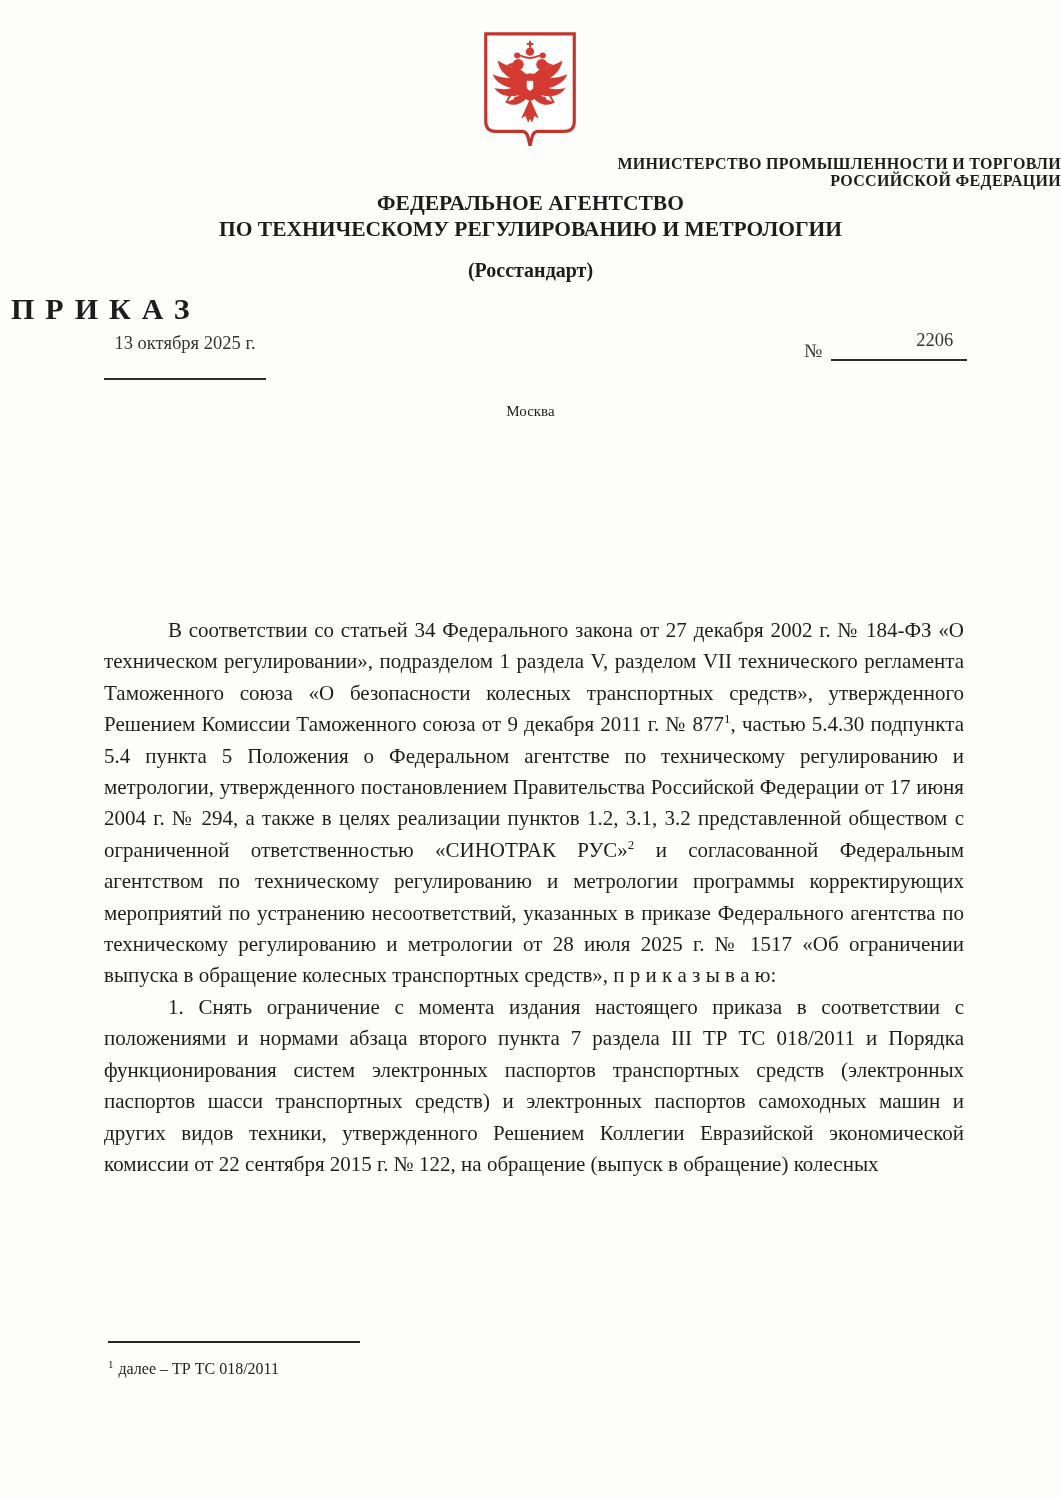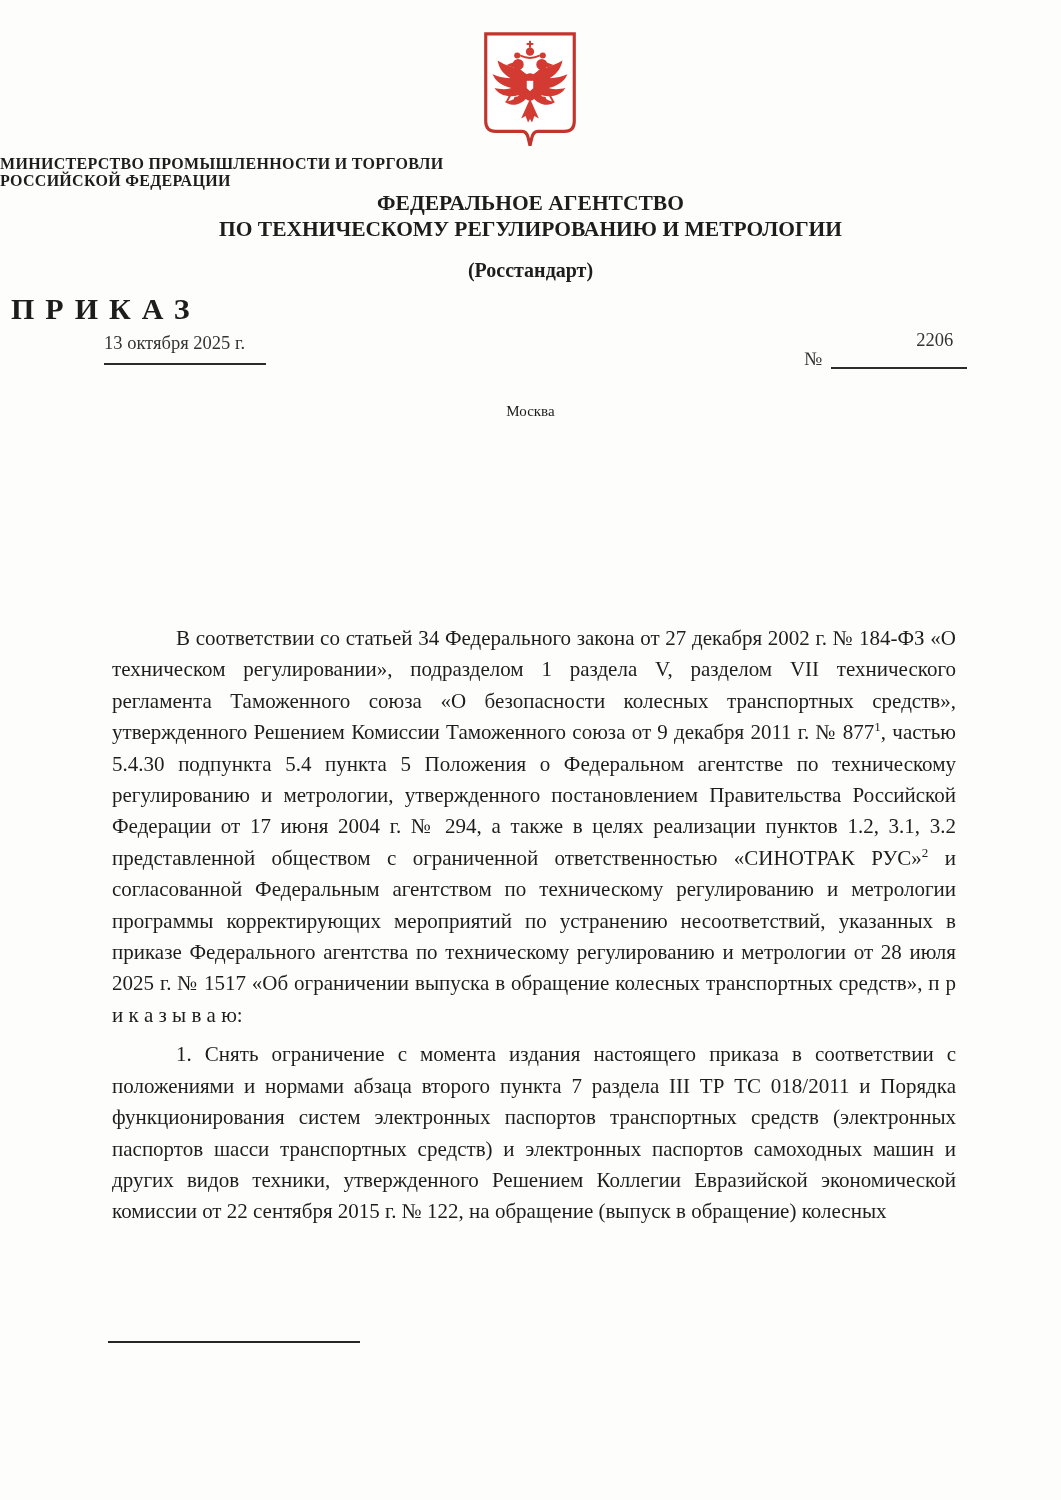--- a/index.html
+++ b/index.html
@@ -24,21 +24,21 @@
     height: 120px;
   }
   .emblem svg { width: 100%; height: 100%; display: block; }
 
   
   .ministry {
     position: absolute;
     top: 155px;
     left: 0;
     width: 100%;
-    text-align: left;
+    text-align: right;
     font-weight: bold;
     font-size: 16px;
     line-height: 17px;
     letter-spacing: 0.3px;
   }
   .agency {
     position: absolute;
     top: 190px;
     left: 0;
     width: 100%;
@@ -67,44 +67,45 @@
     letter-spacing: 11px;
     text-indent: 11px;
   }
 
   
   .date-block {
     position: absolute;
     left: 104px;
     top: 333px;
     width: 162px;
+    text-align: center;
     font-size: 18.5px;
     color: #343434;
     border-bottom: 2px solid #2c2c2c;
-    padding-bottom: 9px;
+    padding-bottom: 24px;
   }
   .number-area {
     position: absolute;
     left: 804px;
     top: 330px;
     display: flex;
     align-items: flex-end;
     gap: 9px;
     color: #343434;
   }
   .no-sign { font-size: 19px; line-height: 1; padding-bottom: 1px; }
   .number-line {
     display: inline-block;
     width: 122px;
     border-bottom: 2px solid #2c2c2c;
     text-align: right;
     padding-right: 14px;
     font-size: 18.5px;
   }
-  .number-line .number { display: inline-block; margin-bottom: 16px; }
+  .number-line .number { display: inline-block; margin-bottom: 8px; }
 
   .city {
     position: absolute;
     top: 403px;
     left: 0;
     width: 100%;
     text-align: center;
     font-size: 15px;
   }
 
@@ -123,21 +124,21 @@
   
   .body-text {
     position: absolute;
     left: 104px;
     top: 615px;
     width: 860px;
     font-size: 21px;
     line-height: 31.4px;
     text-align: justify;
   }
-  .body-text p { margin: 8px; text-indent: 64px; }
+  .body-text p { margin: 0; text-indent: 64px; }
   .body-text sup { font-size: 0.62em; line-height: 0; }
 
   
   .footnotes {
     position: absolute;
     left: 108px;
     top: 1341px;
     width: 600px;
     font-size: 16px;
     color: #222;
@@ -217,15 +218,16 @@
   <div class="city">Москва</div>
 
 
   <div class="body-text">
     <p><span>В соответствии со статьей 34 Федерального закона от 27 декабря 2002 г. № 184-ФЗ «О техническом регулировании», подразделом 1 раздела V, разделом VII технического регламента Таможенного союза «О безопасности колесных транспортных средств», утвержденного Решением Комиссии Таможенного союза от 9 декабря 2011 г. № 877</span><sup>1</sup><span>, частью 5.4.30 подпункта 5.4 пункта 5 Положения о Федеральном агентстве по техническому регулированию и метрологии, утвержденного постановлением Правительства Российской Федерации от 17 июня 2004 г. № 294, а также в целях реализации пунктов 1.2, 3.1, 3.2 представленной обществом с ограниченной ответственностью «СИНОТРАК РУС»</span><sup>2</sup><span> и согласованной Федеральным агентством по техническому регулированию и метрологии программы корректирующих мероприятий по устранению несоответствий, указанных в приказе Федерального агентства по техническому регулированию и метрологии от 28 июля 2025 г. № 1517 «Об ограничении выпуска в обращение колесных транспортных средств», п р и к а з ы в а ю:</span></p>
     <p><span>1. Снять ограничение с момента издания настоящего приказа в соответствии с положениями и нормами абзаца второго пункта 7 раздела III ТР ТС 018/2011 и Порядка функционирования систем электронных паспортов транспортных средств (электронных паспортов шасси транспортных средств) и электронных паспортов самоходных машин и других видов техники, утвержденного Решением Коллегии Евразийской экономической комиссии от 22 сентября 2015 г. № 122, на обращение (выпуск в обращение) колесных</span></p>
   </div>
 
   <div class="footnotes">
     <div class="footnote-rule"></div>
+    <div class="footnote"><sup>1</sup><span>далее – ТР ТС 018/2011</span></div>
   </div>
 
 </div>
 
 </body></html>

